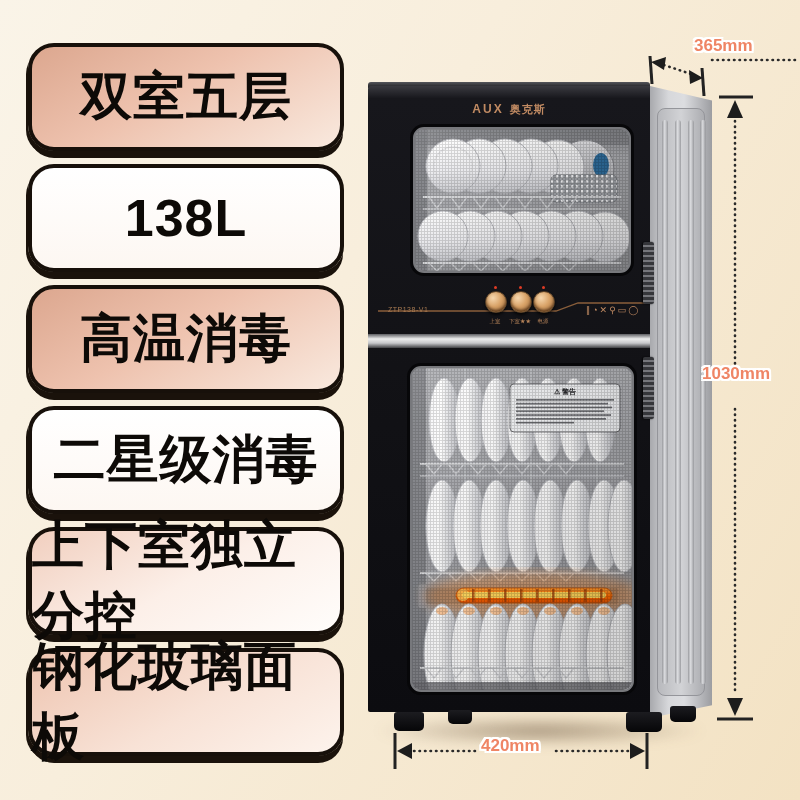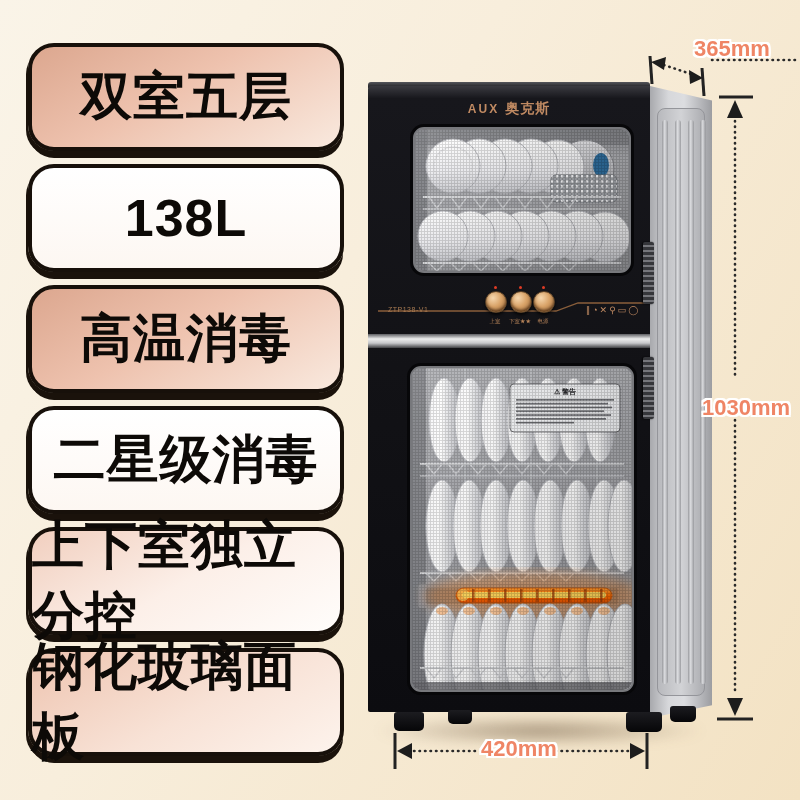--- a/index.html
+++ b/index.html
@@ -51,21 +51,21 @@
   .cab-top{
     position:absolute;left:368px;top:82px;width:282px;height:6px;
     background:linear-gradient(180deg,#55565b,#1a1a1e);border-radius:3px 3px 0 0;
   }
   
   .brand{
     position:absolute;left:368px;top:99px;width:282px;text-align:center;
     color:#c08a62;white-space:nowrap;
   }
   .brand .aux{font-size:12px;font-weight:bold;letter-spacing:2px;}
-  .brand .cn{font-size:14px;font-weight:bold;margin-left:6px;letter-spacing:1px;}
+  .brand .cn{font-size:11px;font-weight:bold;margin-left:6px;letter-spacing:1px;}
   
   .glass{
     position:absolute;border:2px solid #77787c;border-radius:11px;overflow:hidden;
     box-shadow:0 0 0 3px #070709, inset 0 0 20px rgba(0,0,0,.55);
     background:#9fa0a4;
   }
   .glass .mesh{
     position:absolute;inset:0;opacity:.16;pointer-events:none;
     background-image:
       repeating-linear-gradient(0deg,rgba(10,10,12,.9) 0 1px,transparent 1px 3px),
@@ -98,27 +98,27 @@
     position:absolute;left:643px;width:11px;border-radius:2px;
     background:repeating-linear-gradient(180deg,#35363a 0 3px,#75767b 3px 5px);
     box-shadow:-1px 0 2px rgba(0,0,0,.8);
   }
   .handle.up{top:242px;height:62px;}
   .handle.low{top:357px;height:62px;}
   
   .foot{position:absolute;background:linear-gradient(180deg,#1c1c20,#060608);border-radius:3px 3px 5px 5px;}
   
   .dim{
-    position:absolute;font-weight:bold;font-size:22px;color:#ef8565;letter-spacing:0;
+    position:absolute;font-weight:bold;font-size:17px;color:#ef8565;letter-spacing:0;
     text-shadow:-2px -2px 0 #fff,2px -2px 0 #fff,-2px 2px 0 #fff,2px 2px 0 #fff,
                  0 -2px 0 #fff,0 2px 0 #fff,-2px 0 0 #fff,2px 0 0 #fff;
     white-space:nowrap;
   }
   .dim-depth{left:694px;top:36px;}
-  .dim-height{left:702px;top:395px;}
+  .dim-height{left:702px;top:364px;}
   .dim-width{left:481px;top:736px;}
   svg.overlay{position:absolute;left:0;top:0;pointer-events:none;}
 </style>
 </head>
 <body>
 
 <div id="stage">
 
   <div class="badges">
     <div class="badge g1">双室五层</div>

